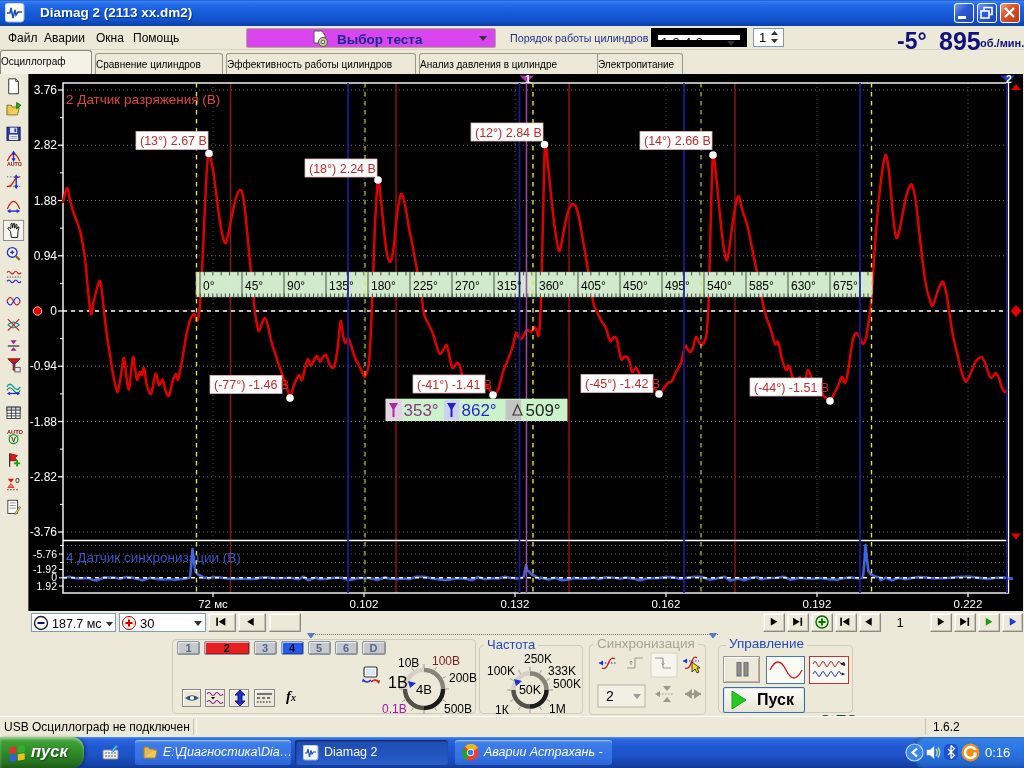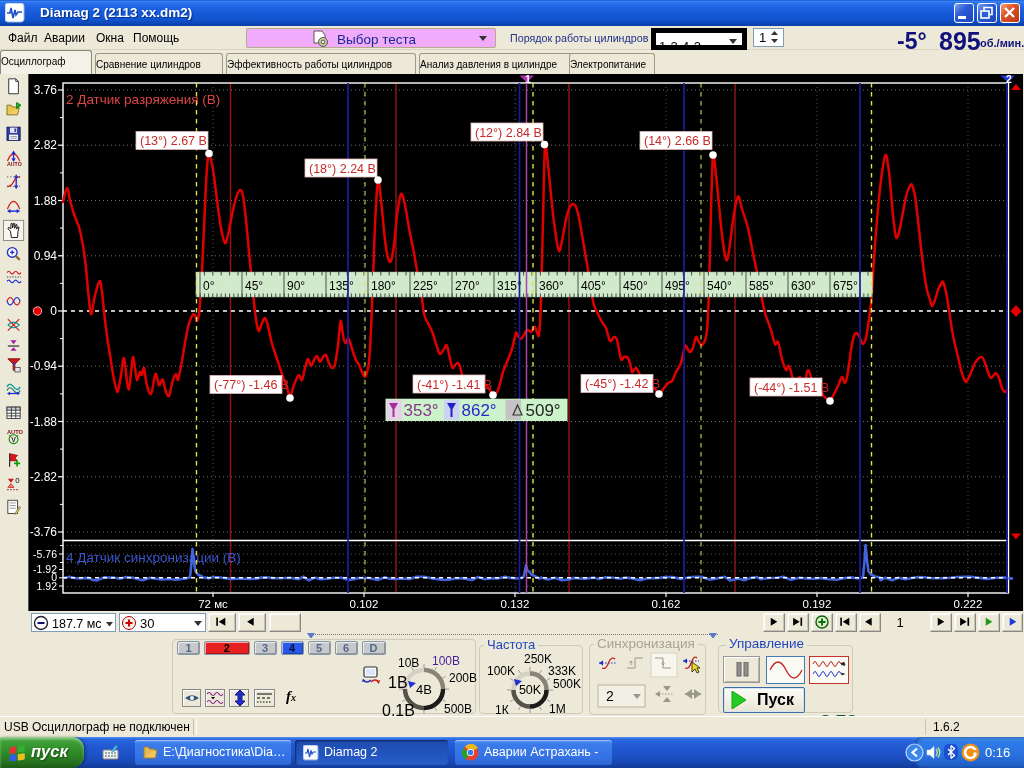--- a/index.html
+++ b/index.html
@@ -7,24 +7,24 @@
 
 #title{left:0;top:0;width:1024px;height:26px;background:linear-gradient(180deg,#0a42c8 0%,#3f8bf4 4%,#2b73ec 10%,#1d63e2 30%,#1659d6 55%,#1254cf 75%,#0d47b8 90%,#0a3da6 100%);text-align:center;}
 #title .txt{position:absolute;left:40px;top:5px;color:#fff;font-weight:bold;font-size:13.5px;letter-spacing:0px;text-shadow:1px 1px 1px #00318c;}
 .wbtn{position:absolute;top:3px;width:20px;height:20px;border-radius:3px;border:1px solid #fff;}
 .wbtn.min{left:954px;background:linear-gradient(135deg,#7ba1e8 0%,#2c5cd8 40%,#1c44b8 100%);}
 .wbtn.max{left:977px;background:linear-gradient(135deg,#7ba1e8 0%,#2c5cd8 40%,#1c44b8 100%);}
 .wbtn.close{left:1000px;background:linear-gradient(135deg,#f0a080 0%,#dd5329 40%,#b83a10 100%);}
 
 #menurow{left:0;top:26px;width:1024px;height:24px;background:#ece9d8;border-bottom:1px solid #d8d4c0;}
 .menuitem{position:absolute;top:5px;font-size:12px;color:#000;white-space:nowrap;}
-.combo1{position:absolute;left:246px;top:2px;width:250px;height:20px;background:#f0abfc;border:1px solid #b4aa8c;border-radius:2px;}
+.combo1{position:absolute;left:246px;top:2px;width:250px;height:20px;background:#d946ef;border:1px solid #b4aa8c;border-radius:2px;font-weight:bold;}
 .combo1 .lbl{position:absolute;left:90px;top:3px;color:#1a2a8c;font-size:13.5px;white-space:nowrap;}
 .cyl-lbl{position:absolute;left:510px;top:6px;color:#20308c;font-size:10.7px;white-space:nowrap;text-align:right;}
-.combo2{position:absolute;left:651px;top:2px;width:96px;height:19px;background:#fff;border:5px solid #000000;font-size:13px;padding:6px 3px;}
+.combo2{position:absolute;left:651px;top:2px;width:96px;height:19px;background:#fff;border:7px solid #000000;font-size:13px;padding:0 3px;}
 .spin{position:absolute;left:753px;top:2px;width:31px;height:19px;background:#fff;border:1px solid #7f9db9;font-size:13px;padding:1px 5px;}
 .rpm1{position:absolute;left:897px;top:2px;color:#10107a;font-size:23px;font-weight:bold;}
 .rpm2{position:absolute;left:939px;top:1px;color:#10107a;font-size:25px;font-weight:bold;}
 .rpm3{position:absolute;left:980px;top:11px;color:#10107a;font-size:11px;font-weight:bold;white-space:nowrap;}
 
 #tabs{left:0;top:50px;width:1024px;height:24px;background:#ece9d8;}
 .tab{position:absolute;top:3px;height:21px;background:#ece9d8;border:1px solid #9c9a84;border-bottom:none;border-radius:3px 3px 0 0;font-size:10px;text-align:left;padding-top:4.5px;color:#000;white-space:nowrap;}
 .tab.active{top:0px;height:24px;background:#f4f2e6;border-color:#8a887a;padding-top:5px;z-index:3;}
 
 #chart{left:0;top:74px;width:1024px;height:537px;background:#ece9d8;}
@@ -35,21 +35,21 @@
 #transport{left:0;top:611px;width:1024px;height:27px;background:#ece9d8;}
 .tbtn{position:absolute;top:2px;height:19px;background:#ece9d8;border:1px solid #f6f4ee;border-right-color:#888;border-bottom-color:#888;box-shadow:inset -1px -1px 0 #c8c4b0, inset 1px 1px 0 #fff;font-size:10px;text-align:center;}
 
 #panel{left:0;top:638px;width:1024px;height:80px;background:#ece9d8;}
 .gbox{position:absolute;border:1px solid #cfcbb8;border-radius:4px;}
 .glabel{position:absolute;top:-8px;left:8px;background:#ece9d8;padding:0 3px;font-weight:normal;font-size:13px;color:#2247c0;white-space:nowrap;}
 #statusbar{left:0;top:716px;width:1024px;height:21px;background:#ece9d8;border-top:1px solid #fff;font-size:12px;color:#000;}
 
 #taskbar{left:0;top:737px;width:1024px;height:31px;background:linear-gradient(180deg,#4f8ff0 0%,#2a66e0 8%,#2159d2 30%,#1d51c6 60%,#1745af 85%,#123a96 100%);}
 .taskbtn{position:absolute;top:3px;height:25px;border-radius:3px;font-size:12.5px;color:#fff;}
-.taskbtn.norm{background:linear-gradient(180deg,#5b97f2 0%,#3c7cea 15%,#3371e4 70%,#2d65d2 100%);box-shadow:inset 0 1px 0 rgba(255,255,255,.45);}
+.taskbtn.norm{background:linear-gradient(180deg,#5b97f2 0%,#3c7cea 15%,#3371e4 70%,#2d65d2 100%);box-shadow:inset 0 1px 0 rgba(255,255,255,.45);font-style:italic;}
 .taskbtn.active{background:linear-gradient(180deg,#1e4cb0 0%,#2255bf 60%,#2a5fc8 100%);box-shadow:inset 1px 1px 2px rgba(0,0,20,.55);}
 </style></head>
 <body>
 <div id="app">
 
 <div class="abs" id="title">
 <svg class="abs" style="left:5px;top:3px" width="20" height="20">
         <rect x="0" y="0" width="19" height="19" rx="3" fill="#fff" stroke="#9cb8e8"></rect>
         <path d="M2 10 L5 10 6 5 8 15 10 7 11 12 13 9 17 9" stroke="#1c50c8" stroke-width="1.6" fill="none"></path>
       </svg>
@@ -91,21 +91,21 @@
         </svg></div>
 <div class="rpm1">-5°</div>
       <div class="rpm2">895</div>
       <div class="rpm3">об./мин.</div>
 </div>
 <div class="abs" id="tabs">
 <div class="tab active" style="left:0px;width:92px">Осциллограф</div>
 <div class="tab" style="left:95px;width:128px">Сравнение цилиндров</div>
 <div class="tab" style="left:226px;width:190px">Эффективность работы цилиндров</div>
 <div class="tab" style="left:419px;width:183px">Анализ давления в цилиндре</div>
-<div class="tab" style="left:569px;width:86px">Электропитание</div>
+<div class="tab" style="left:597px;width:86px">Электропитание</div>
 </div>
 <div class="abs" id="chart">
       <div id="chartblack"></div>
 <svg class="abs" style="left:0;top:0" width="1024" height="537" viewBox="0 74 1024 537">
 <line x1="63" y1="532.0" x2="1008.5" y2="532.0" stroke="#a0a6a0" stroke-width="1" stroke-dasharray="1 3" opacity="0.7"></line>
 <line x1="63" y1="476.8" x2="1008.5" y2="476.8" stroke="#a0a6a0" stroke-width="1" stroke-dasharray="1 3" opacity="0.7"></line>
 <line x1="63" y1="421.5" x2="1008.5" y2="421.5" stroke="#a0a6a0" stroke-width="1" stroke-dasharray="1 3" opacity="0.7"></line>
 <line x1="63" y1="366.2" x2="1008.5" y2="366.2" stroke="#a0a6a0" stroke-width="1" stroke-dasharray="1 3" opacity="0.7"></line>
 <line x1="63" y1="255.8" x2="1008.5" y2="255.8" stroke="#a0a6a0" stroke-width="1" stroke-dasharray="1 3" opacity="0.7"></line>
 <line x1="63" y1="200.5" x2="1008.5" y2="200.5" stroke="#a0a6a0" stroke-width="1" stroke-dasharray="1 3" opacity="0.7"></line>
@@ -772,24 +772,24 @@
 <line x1="403.0" y1="689.0" x2="399.0" y2="689.0" stroke="#999" stroke-width="1"></line>
 <line x1="405.8" y1="678.5" x2="402.3" y2="676.5" stroke="#999" stroke-width="1"></line>
 <line x1="413.5" y1="670.8" x2="411.5" y2="667.3" stroke="#999" stroke-width="1"></line>
 <line x1="424.0" y1="668.0" x2="424.0" y2="664.0" stroke="#999" stroke-width="1"></line>
 <line x1="434.5" y1="670.8" x2="436.5" y2="667.3" stroke="#999" stroke-width="1"></line>
 <line x1="442.2" y1="678.5" x2="445.7" y2="676.5" stroke="#999" stroke-width="1"></line>
 <path d="M408 681 L416 683 410 688 Z" fill="#2030d0"></path>
 <text x="424" y="694" font-size="13" text-anchor="middle" fill="#000">4В</text>
 </svg>
 <div class="abs" style="left:398px;top:18px;font-size:12px;color:#000">10В</div>
-<div class="abs" style="left:432px;top:15.5px;font-size:12px;color:#4c1d95">100В</div>
+<div class="abs" style="left:432px;top:15.5px;font-size:12px;color:#7f1d1d">100В</div>
 <div class="abs" style="left:388px;top:36px;font-size:16px;color:#000">1В</div>
 <div class="abs" style="left:449px;top:33px;font-size:12px;color:#000">200В</div>
-<div class="abs" style="left:382px;top:64px;font-size:16px;color:#000000">0.1В</div>
+<div class="abs" style="left:382px;top:64px;font-size:12px;color:#a21caf">0.1В</div>
 <div class="abs" style="left:444px;top:64px;font-size:12px;color:#000">500В</div>
 <div class="gbox" style="left:479px;top:7px;width:104px;height:69px"></div>
 <div class="glabel" style="left:484px;top:-1px;font-size:13px">Частота</div>
 <svg class="abs" style="left:495px;top:28px" width="70" height="50" viewBox="495 666 70 50">
 <circle cx="530" cy="690" r="16.5" fill="none" stroke="#d4d0c4" stroke-width="4.5"></circle>
         <path d="M546.5 690 A16.5 16.5 0 0 1 530 706.5" fill="none" stroke="#1c1c1c" stroke-width="4.5"></path>
         <path d="M530 673.5 A16.5 16.5 0 0 1 546.5 690" fill="none" stroke="#888478" stroke-width="4.5"></path>
         <path d="M530 706.5 A16.5 16.5 0 0 1 513.5 690" fill="none" stroke="#55524a" stroke-width="4.5"></path>
         <circle cx="530" cy="690" r="14.0" fill="#ece9d8"></circle>
 <line x1="549.0" y1="690.0" x2="553.0" y2="690.0" stroke="#999" stroke-width="1"></line>

